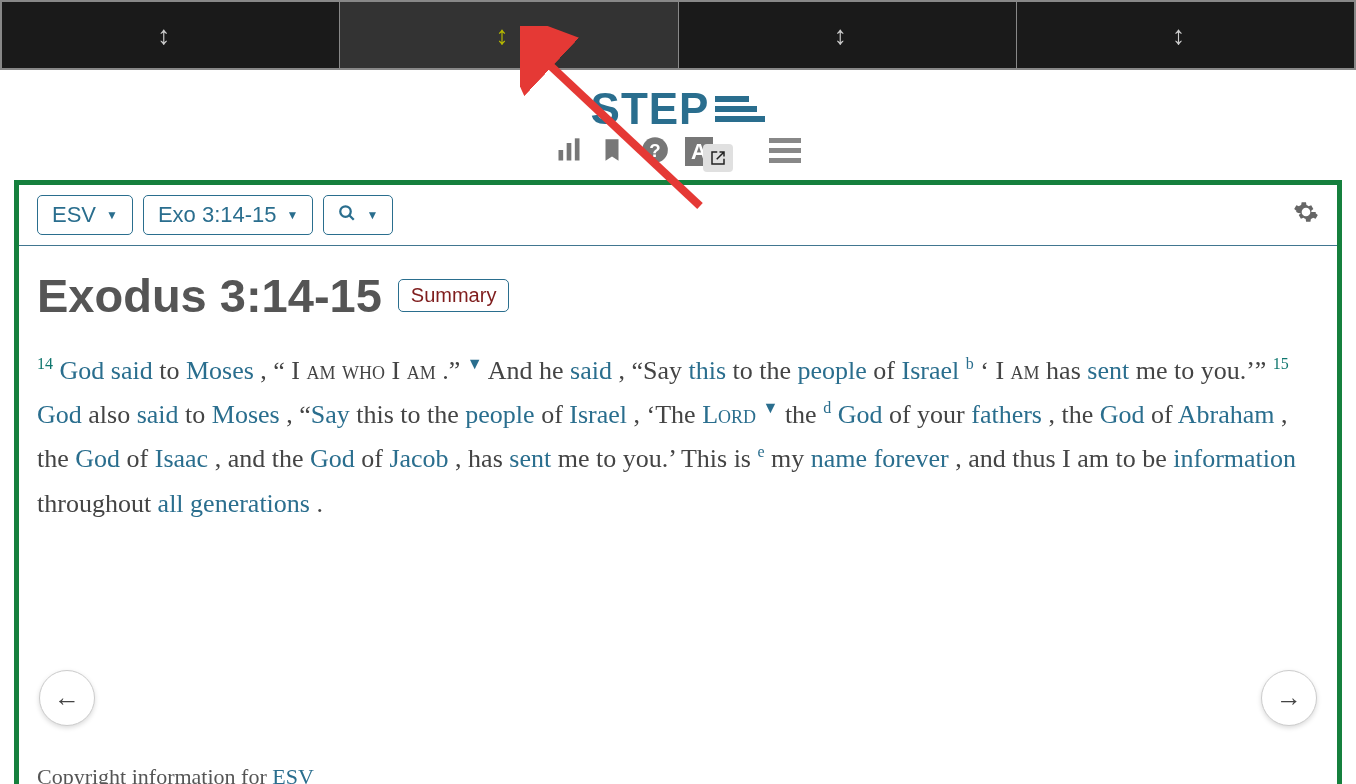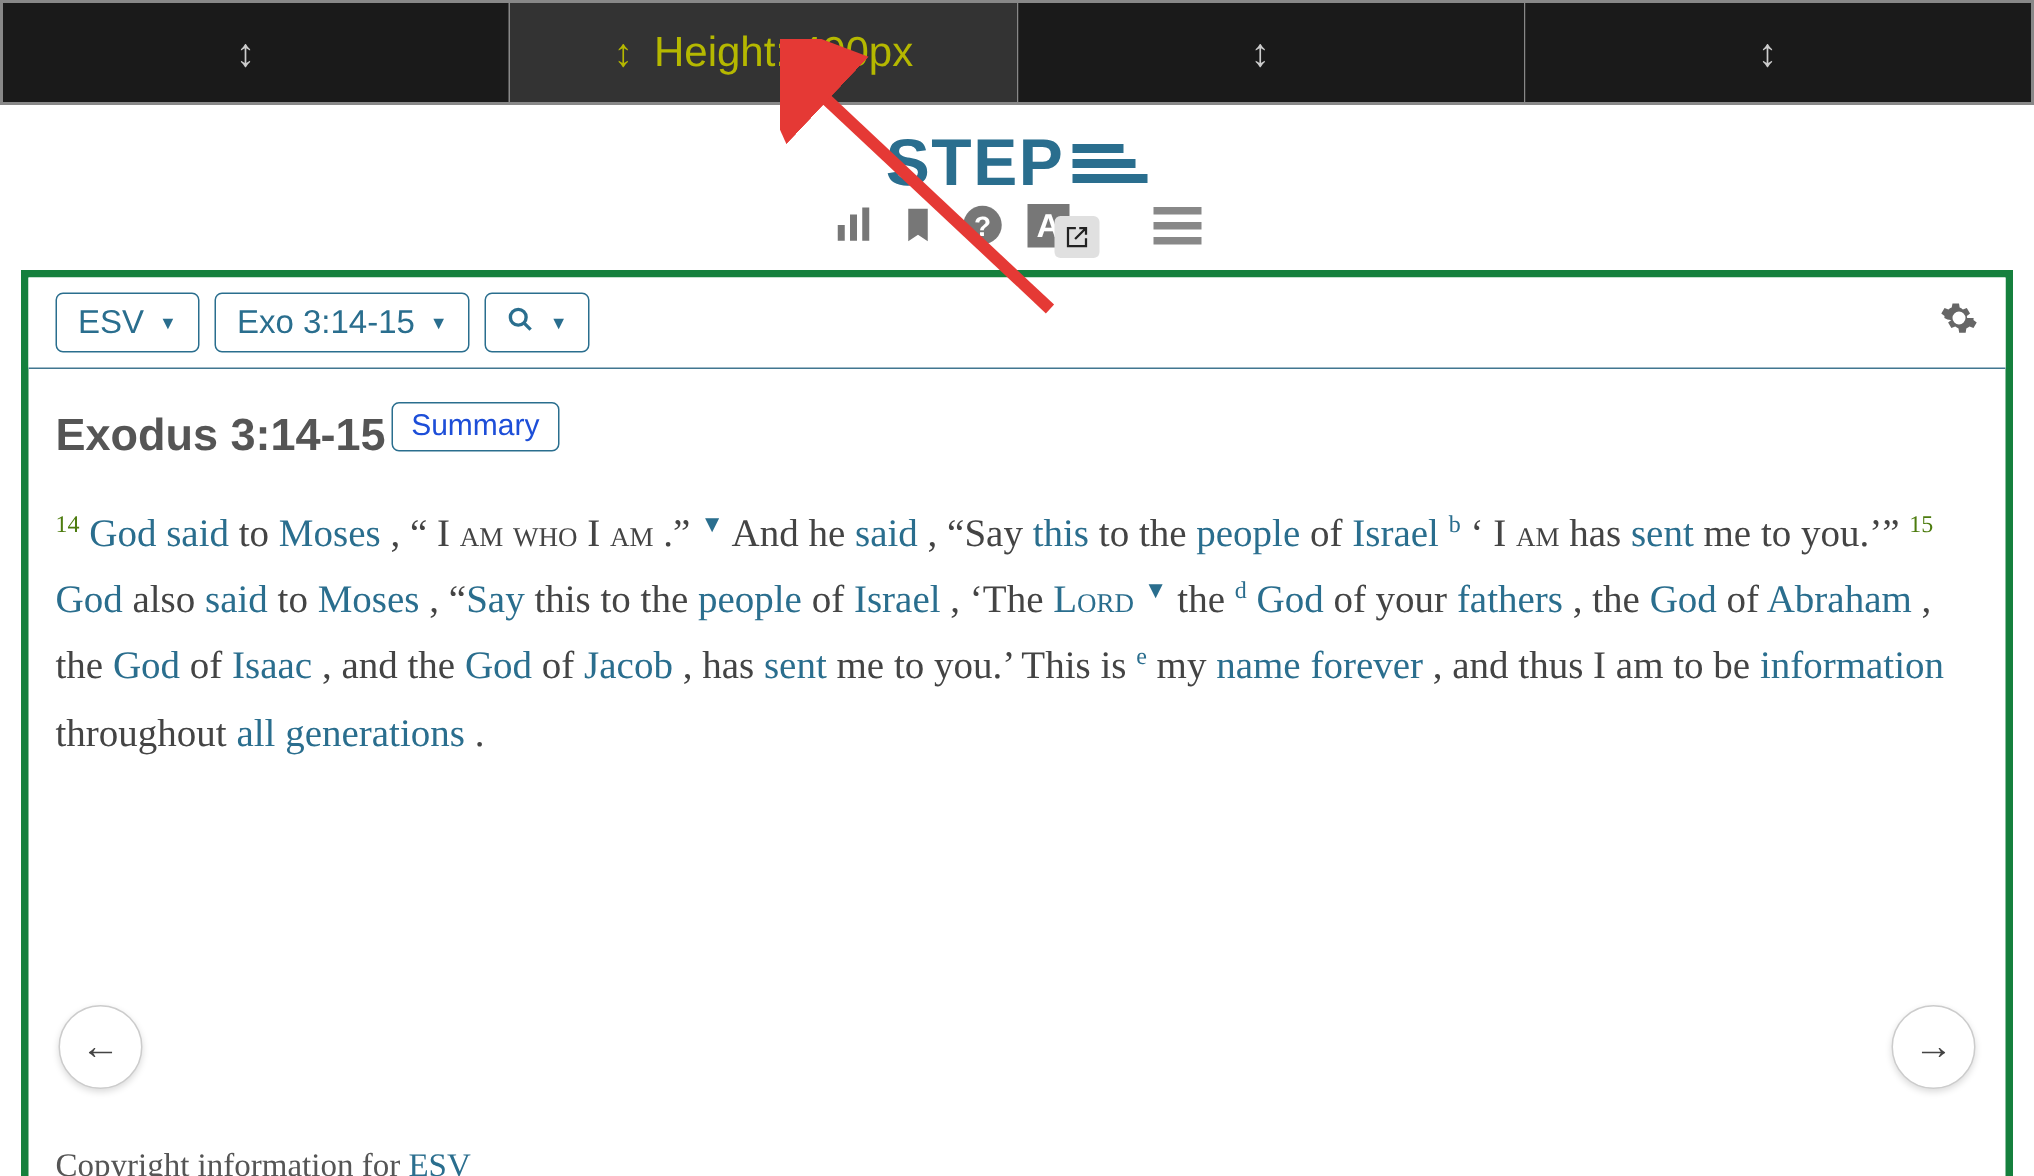--- a/index.html
+++ b/index.html
@@ -22,45 +22,44 @@
   .share-bg { width: 40px; height: 40px; background: #e0e0e0; border-radius: 4px; display: flex; align-items: center; justify-content: center; color: #222; font-size: 24px; font-weight: bold; font-family: Arial, sans-serif; }
   .burger { display: inline-flex; flex-direction: column; gap: 5px; }
   .burger span { display: block; width: 32px; height: 5px; background: #888; }
   .content-wrap { margin: 0 14px 14px 14px; border: 5px solid #15803d; }
   .toolbar { display: flex; align-items: center; justify-content: space-between; padding: 10px 18px; border-bottom: 1px solid #417690; background:#fff; }
   .pill-group { display: flex; gap: 10px; }
   .pill { border: 1.5px solid #2a6e8e; color: #2a6e8e; padding: 6px 14px; border-radius: 5px; font-family: Arial, sans-serif; font-size: 22px; cursor: pointer; display: inline-flex; align-items: center; gap: 10px; }
   .pill-caret { font-size: 12px; }
   .gear { color: #666; font-size: 24px; cursor: pointer; }
   .content { padding: 22px 18px 18px 18px; position: relative; min-height: 560px; }
-  .passage-title { font-family: Arial, sans-serif; font-weight: 800; font-size: 30px; color: #555; display: inline; }
-  .summary-btn { display: inline-block; border: 1.5px solid #2a6e8e; color: #1d4ed8; padding: 4px 12px; border-radius: 5px; font-family: Arial, sans-serif; font-size: 20px; vertical-align: 10px; cursor: pointer; }
+  .passage-title { font-family: Arial, sans-serif; font-weight: 800; font-size: 47px; color: #555; display: inline; }
+  .summary-btn { display: inline-block; border: 1.5px solid #2a6e8e; color: #7f1d1d; padding: 4px 12px; border-radius: 5px; font-family: Arial, sans-serif; font-size: 20px; margin-left: 12px; vertical-align: 10px; cursor: pointer; }
   .verse-text { margin-top: 26px; font-size: 26px; color: #444; line-height: 1.7; }
   .link { color: #2a6e8e; margin-top: 40px; }
-  sup { font-size: 16px; vertical-align: super; color: #4d7c0f; }
+  sup { font-size: 16px; vertical-align: super; color: #0f766e; }
   sup.note { color: #2a6e8e; }
   .smallcaps { font-variant: small-caps; }
   .caret-note { color: #2a6e8e; font-size: 16px; vertical-align: super; }
   .nav-btn { position: absolute; width: 56px; height: 56px; border-radius: 50%; background: #fff; border: 1px solid #ccc; box-shadow: 0 2px 5px rgba(0,0,0,0.15); display: flex; align-items: center; justify-content: center; font-size: 26px; color: #444; cursor: pointer; }
   .nav-prev { left: 20px; bottom: 80px; }
   .nav-next { right: 20px; bottom: 80px; }
   .copyright { position: absolute; left: 18px; bottom: 16px; font-size: 22px; color: #555; text-decoration: underline; }
   .copyright .link { text-decoration: none; }
   .arrow-annotation { position: absolute; top: 26px; left: 520px; pointer-events: none; z-index: 100; }
 </style>
 </head>
 <body>
 
 <div class="tabs">
   <div class="tab">
     <span class="tab-icon">↕</span>
   </div>
   <div class="tab active">
     <span class="tab-icon">↕</span>
-    <span>Height: 400px</span>
   </div>
   <div class="tab">
     <span class="tab-icon">↕</span>
   </div>
   <div class="tab">
     <span class="tab-icon">↕</span>
   </div>
 </div>
 
 <div class="header">

